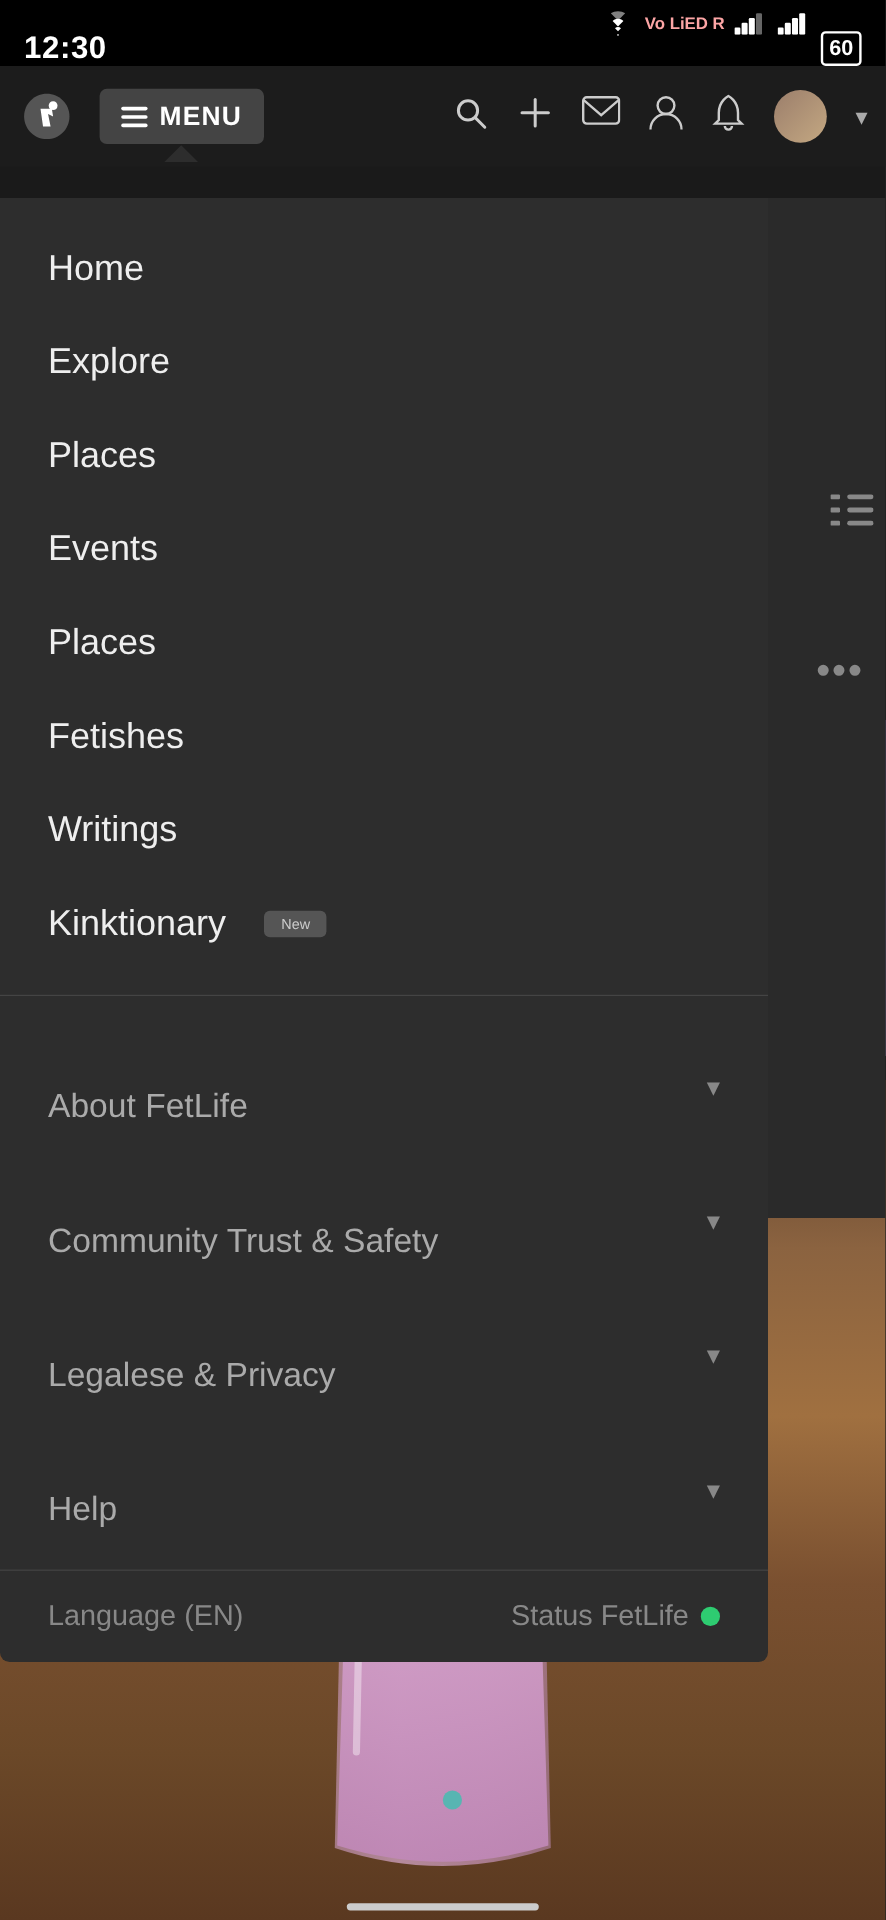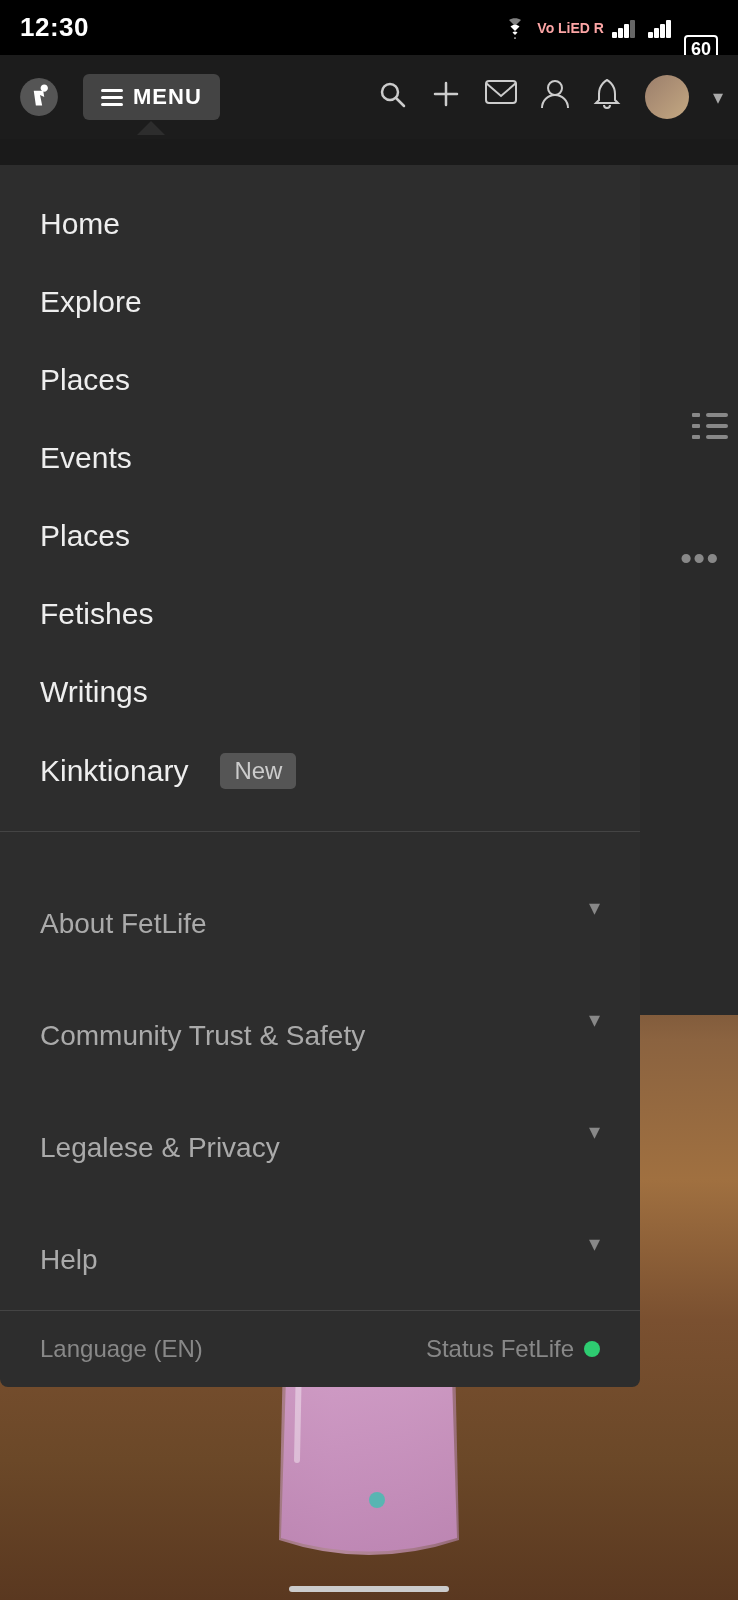--- a/index.html
+++ b/index.html
@@ -27,21 +27,21 @@
 
     
     .status-bar {
       position: absolute;
       top: 0;
       left: 0;
       width: 100%;
       height: 55px;
       background: #000;
       display: flex;
-      align-items: center;
+      align-items: flex-end;
       justify-content: space-between;
       padding: 0 20px;
       z-index: 100;
     }
 
     .status-time {
       color: #fff;
       font-size: 26px;
       font-weight: 600;
       letter-spacing: 0.5px;
@@ -184,21 +184,21 @@
 
     .menu-item-text {
       font-size: 30px;
       font-weight: 400;
       color: #eee;
     }
 
     .menu-item-badge {
       background: #555;
       color: #ccc;
-      font-size: 24px;
+      font-size: 12px;
       padding: 4px 14px;
       border-radius: 5px;
       margin-left: 16px;
     }
 
     .menu-divider {
       height: 1px;
       background: #444;
       margin: 10px 0;
     }

